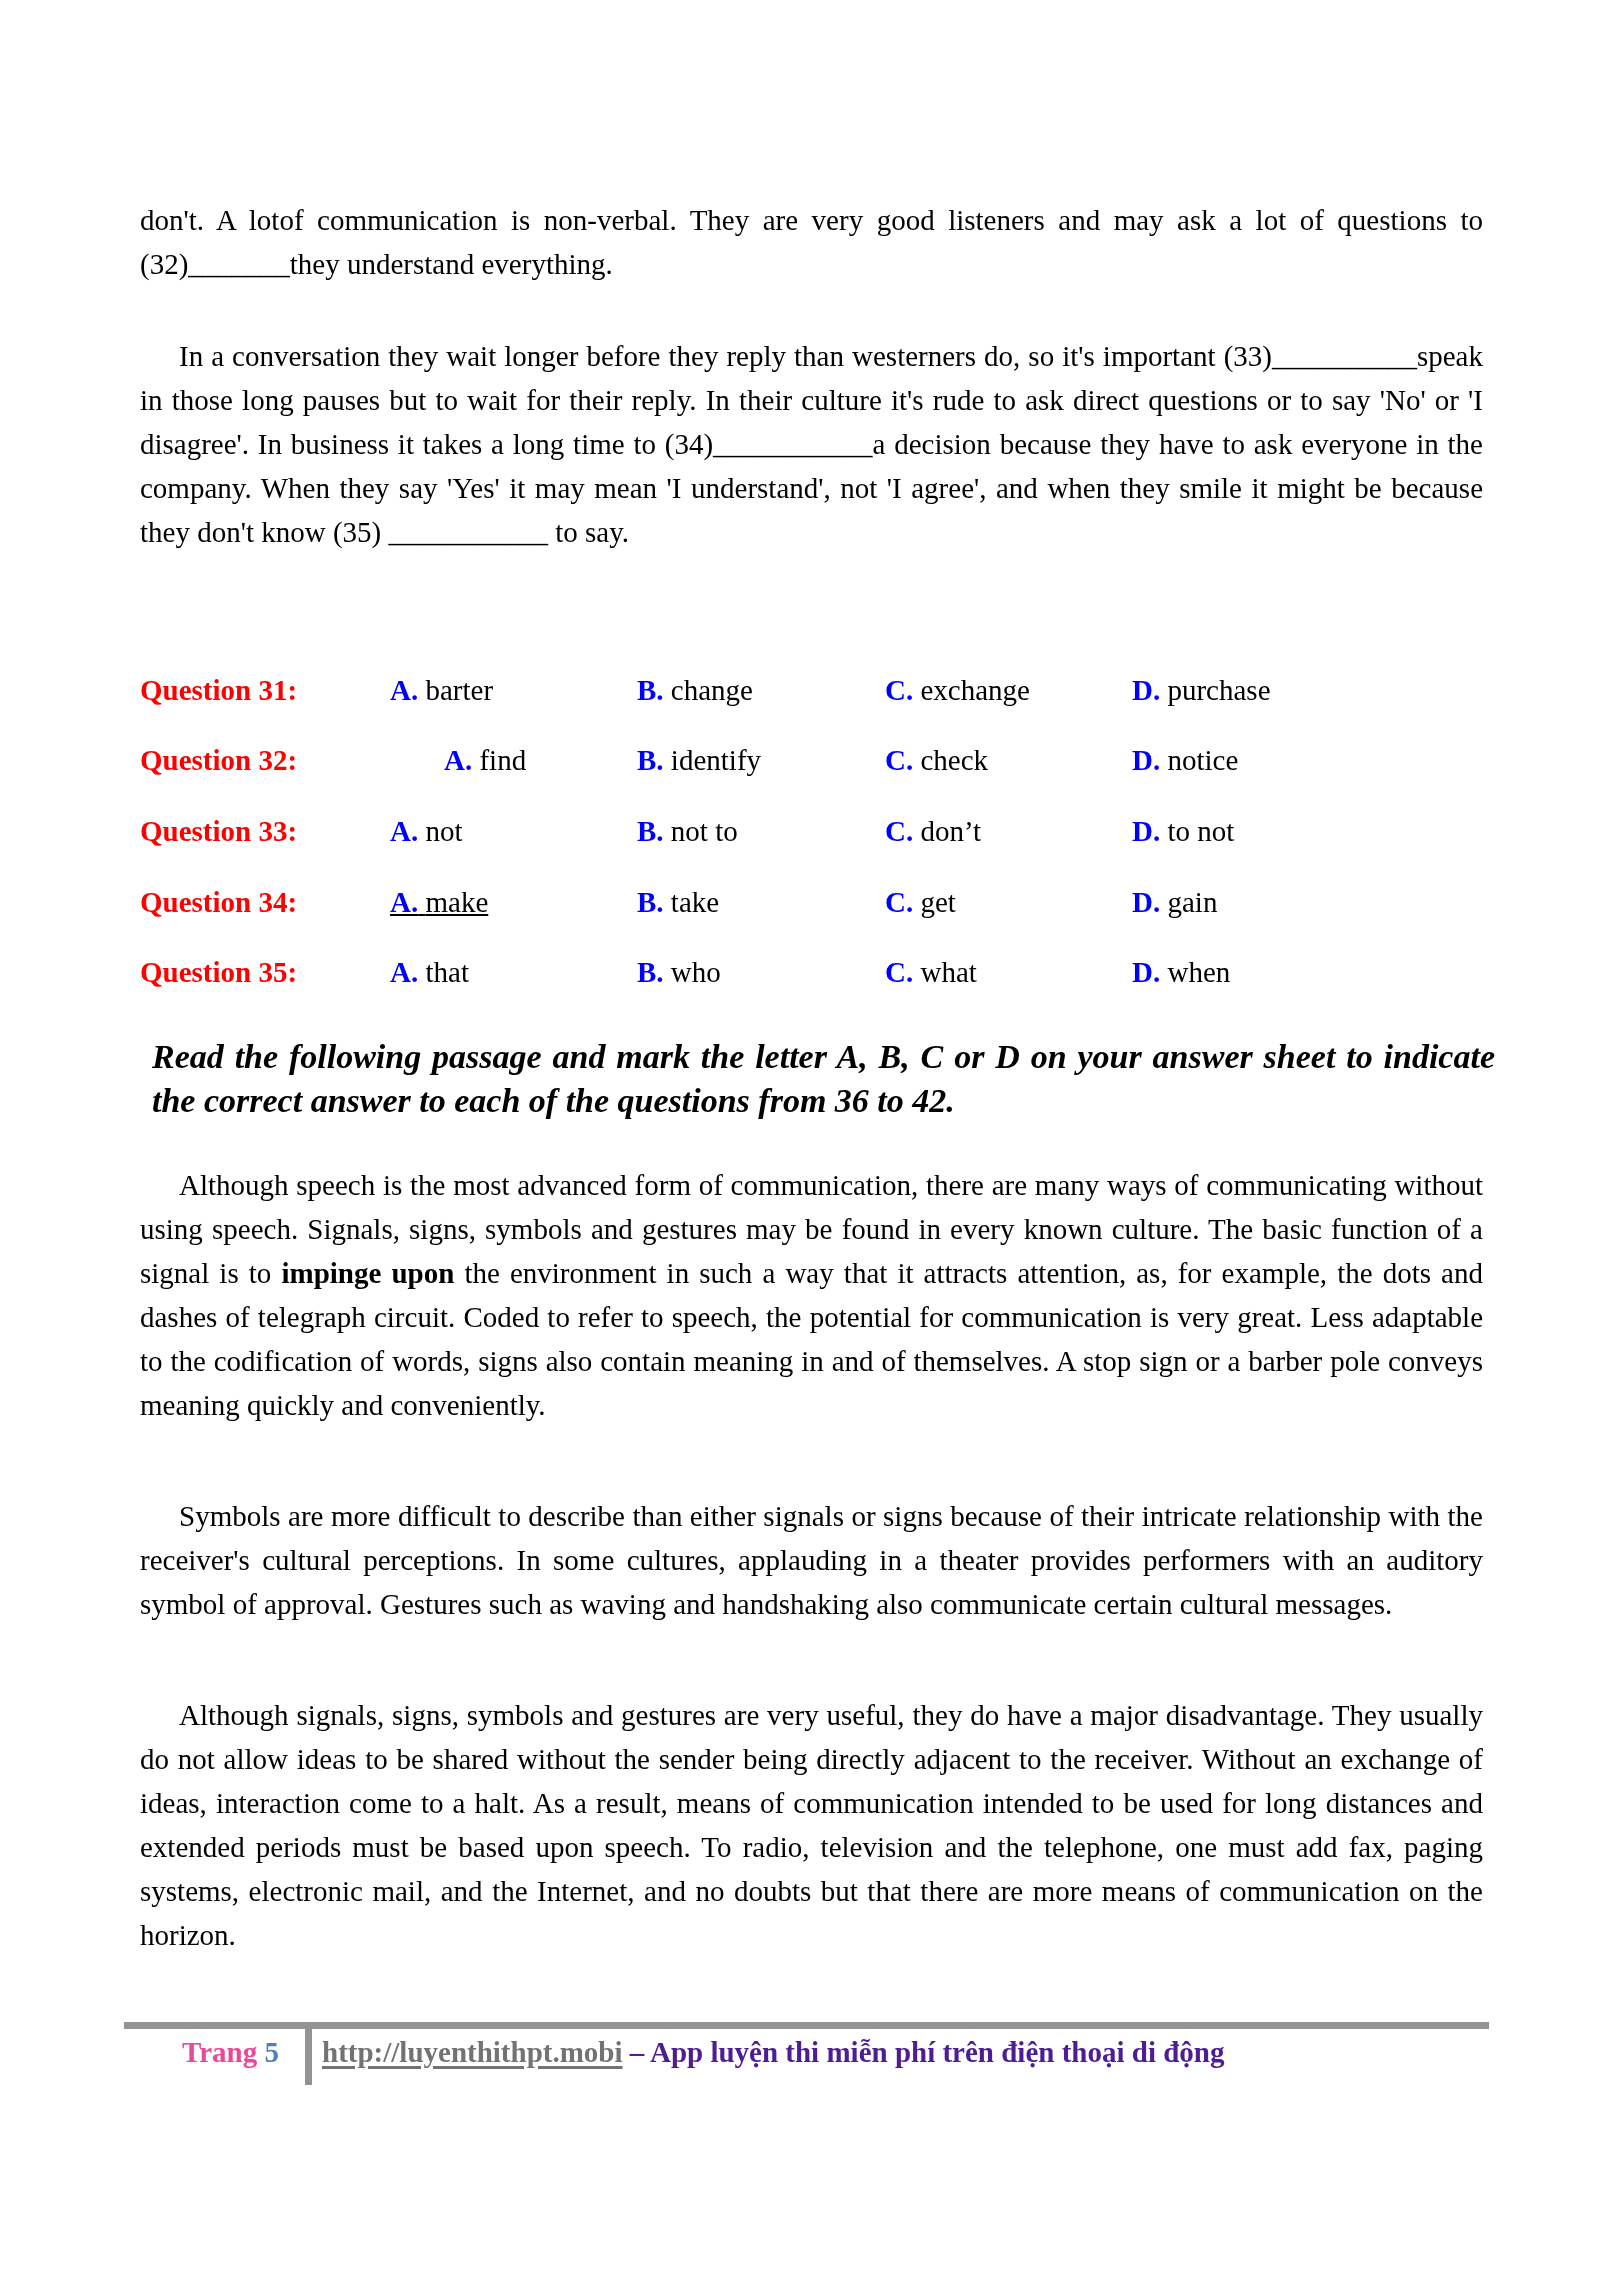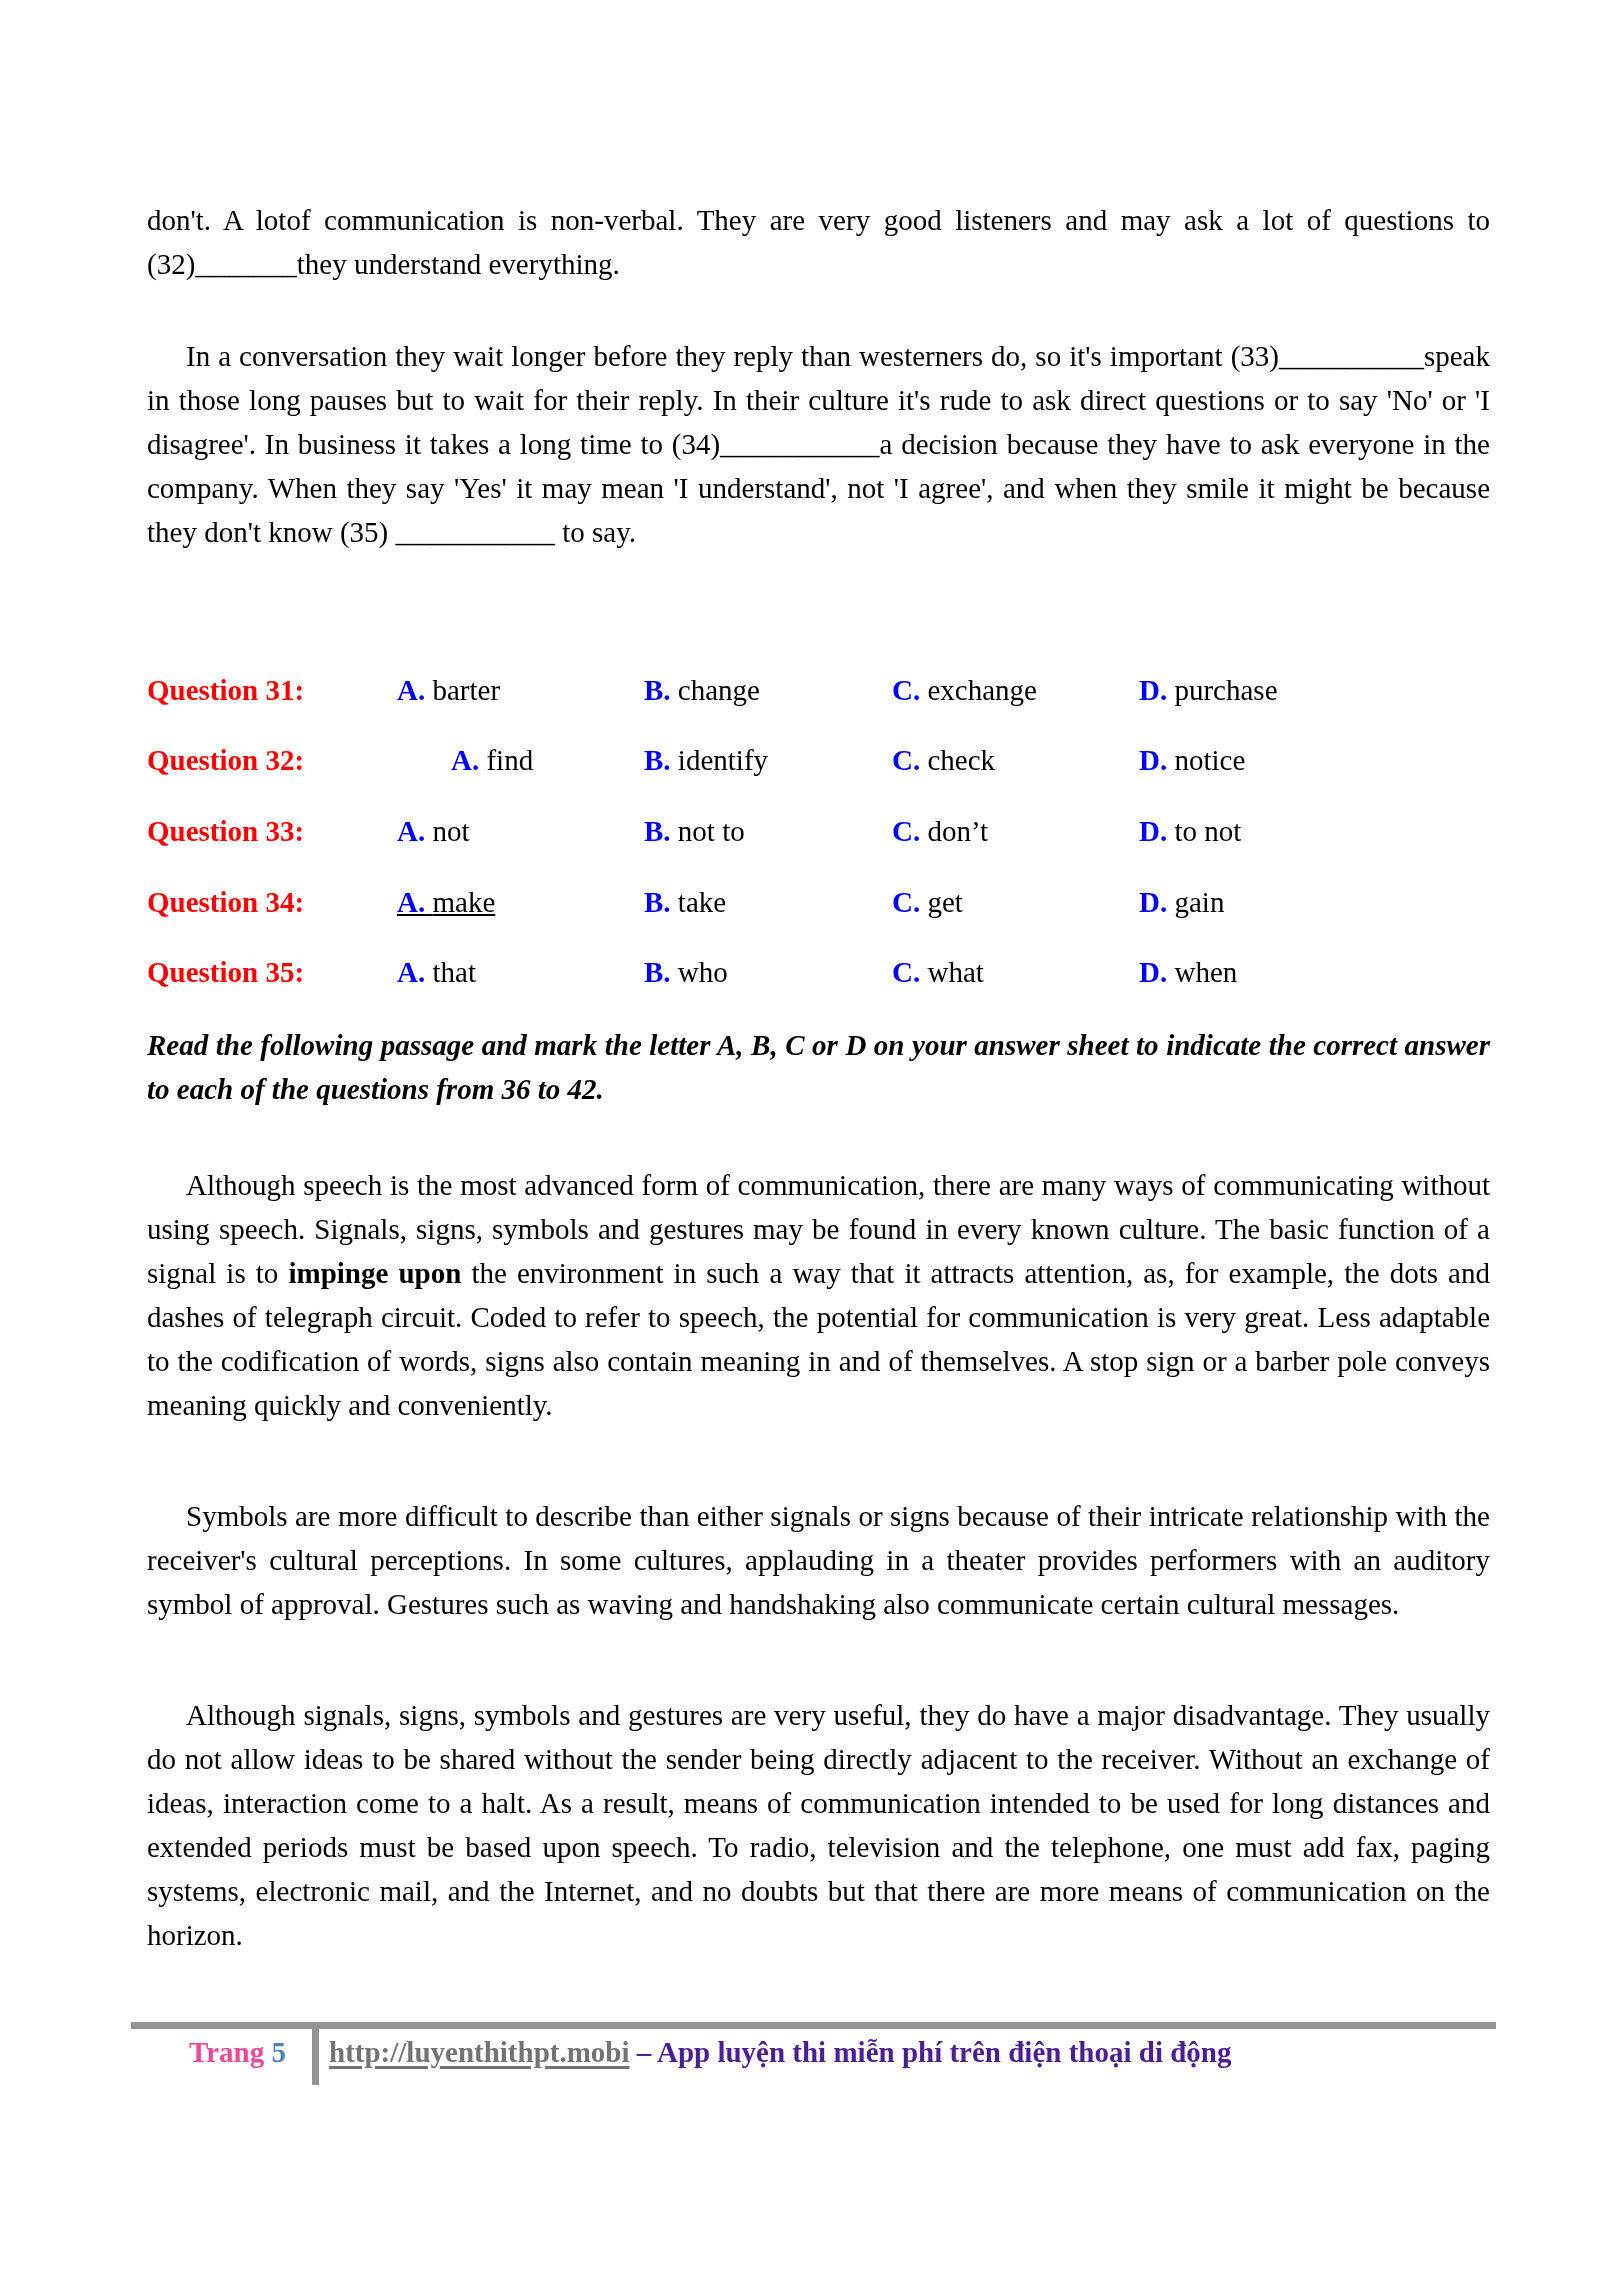--- a/index.html
+++ b/index.html
@@ -1,27 +1,27 @@
 <!DOCTYPE html>
 <html style="font-size:10.5px"><head>
 <meta charset="utf-8">
 <style>
   html, body { margin: 0; padding: 0; background: #ffffff; }
   body { width: 1623px; height: 2295px; position: relative; overflow: hidden;
          font-family: "Liberation Serif", "DejaVu Serif", serif; color: #000; }
-  .page { position: absolute; left: 11px; top: 0; width: 1288px; height: 2295px; }
+  .page { position: absolute; left: 4px; top: 0; width: 1288px; height: 2295px; }
   .para { position: absolute; left: 136px; width: 1343px; font-size: 29px; line-height: 44px;
           text-align: justify; text-align-last: left; margin: 0; }
   .indent { text-indent: 39px; margin-top: 24px; }
   .qrow { position: absolute; left: 136px; height: 39px; font-size: 29px; line-height: 39px; white-space: nowrap; }
   .qlabel { position: absolute; left: 0; top: 0; color: #ff0000; font-weight: bold; }
   .opt { position: absolute; top: 0; }
   .opt .letter { color: #0000ff; font-weight: bold; }
-  .instr { position: absolute; left: 136px; width: 1343px; font-size: 29px; line-height: 44px;
-           font-weight: bold; font-style: italic; text-align: justify; text-align-last: left; margin: 0; }
+  .instr { position: absolute; left: 136px; width: 1343px; font-size: 34px; line-height: 44px;
+           font-weight: bold; font-style: italic; text-align: justify; text-align-last: left; margin: 12px; }
   .footer-line { position: absolute; left: 120px; top: 2022px; width: 1365px; height: 6.5px; background: #939393; }
   .footer-divider { position: absolute; left: 301px; top: 2029px; width: 6.5px; height: 56px; background: #939393; }
   .footer-page { position: absolute; left: 178px; top: 2034px; font-size: 29px; line-height: 37px; font-weight: bold; white-space: nowrap; }
   .footer-page .word { color: #ec4899; }
   .footer-page .num { color: #4f81bd; }
   .footer-right { position: absolute; left: 318px; top: 2034px; font-size: 29px; line-height: 37px; font-weight: bold; white-space: nowrap; }
   .footer-link { color: #737373; text-decoration: underline; text-decoration-thickness: 3.3px; text-underline-offset: 3.9px; }
   .footer-tagline { color: #4c1d95; }
   b.kw { font-weight: bold; }
 </style>

